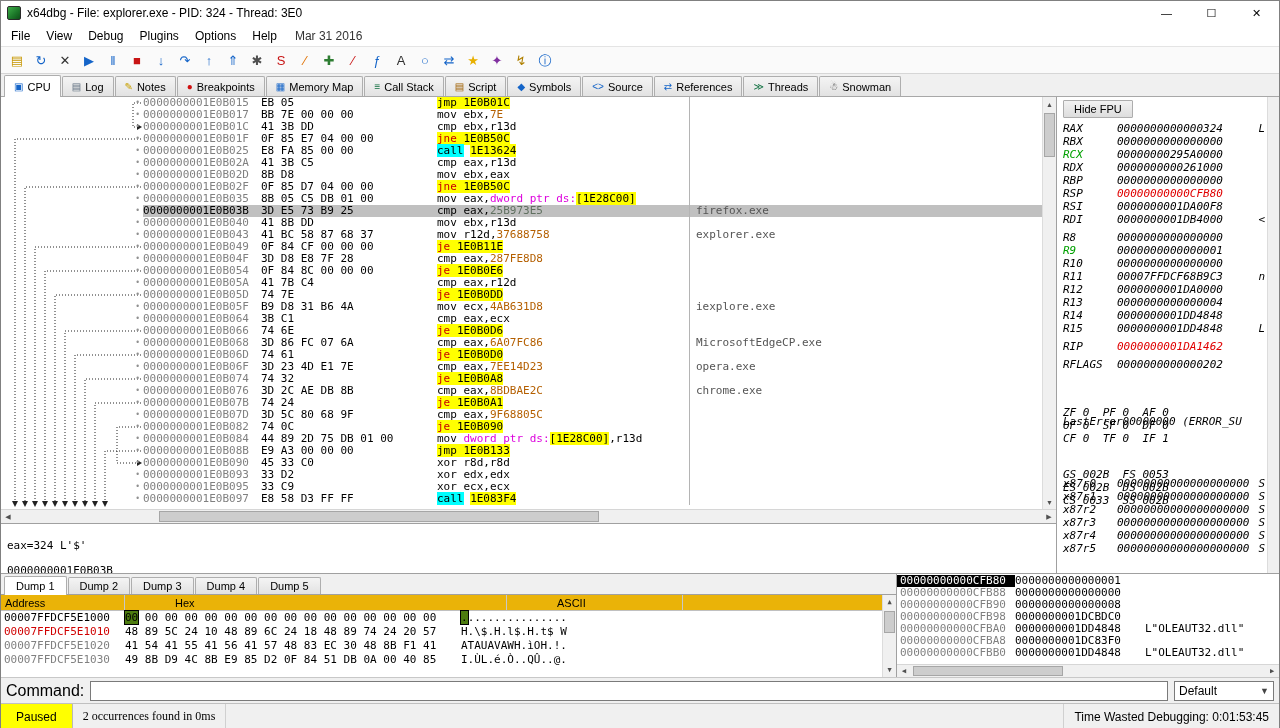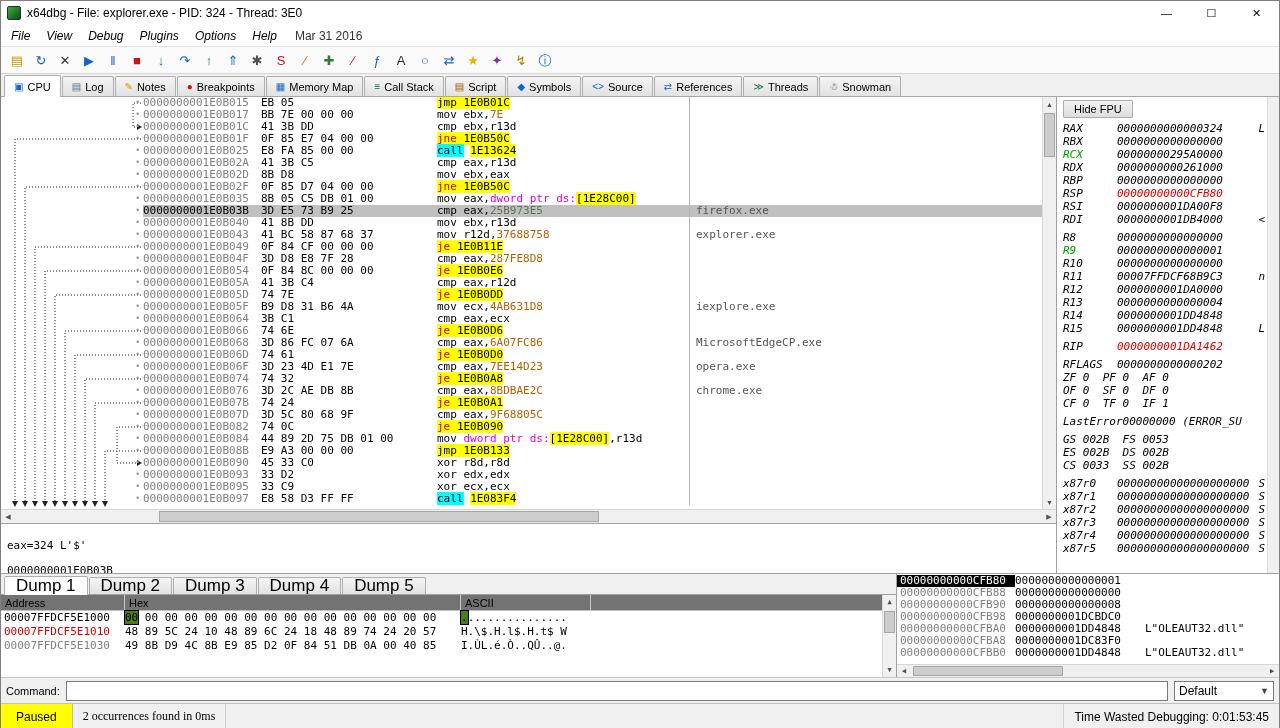--- a/index.html
+++ b/index.html
@@ -69,31 +69,31 @@
 
   
   .registers { flex:1; background:#fff; font:11px/13px "DejaVu Sans Mono", monospace; padding:2px 14px 0 4px; overflow:hidden; position:relative; }
   .hide-fpu { display:inline-block; font:11px "Liberation Sans", sans-serif; border:1px solid #adadad; background:linear-gradient(#f2f2f2,#dddddd); padding:2px 10px; margin:1px 0 4px 2px; border-radius:1px;text-align:center; }
   .reg-row { height:13px; display:flex; white-space:pre;font-style:italic; }
   .reg-gap { height:5px; }
   .reg-label { min-width:56px; padding-left:2px; }
   .reg-label.green { color:#00a000; }
   .reg-value.red { color:#e00000; }
   .reg-extra { margin-left:auto; }
-  .reg-text { padding-left:2px; }
+  .reg-text { padding-left:2px;margin-top:35px; }
   .reg-vscroll { position:absolute; right:0; top:0; bottom:0; width:12px; background:#f0f0f0; border-left:1px solid #dcdcdc; }
 
   
   .bottom { height:104px; display:flex; flex:none; border-top:1px solid #a0a0a0; }
   .dump-section { width:896px; flex:none; display:flex; flex-direction:column; border-right:1px solid #a0a0a0; background:#f0f0f0; }
   .dump-tabs { height:20px; display:flex; align-items:flex-end; padding-left:3px; flex:none; }
-  .dump-tab { height:17px; padding:0 11px; font-size:17px; display:flex; align-items:center; border:1px solid #aeaeae; border-bottom:none; background:linear-gradient(#f4f4f4,#e2e2e2); margin-right:1px; border-radius:2px 2px 0 0; }
+  .dump-tab { height:17px; padding:0 11px; font-size:11px; display:flex; align-items:center; border:1px solid #aeaeae; border-bottom:none; background:linear-gradient(#f4f4f4,#e2e2e2); margin-right:1px; border-radius:2px 2px 0 0; }
   .dump-tab.active { background:#fff; height:19px; margin-bottom:-1px; z-index:2; position:relative; }
   .dump-panel { flex:1; background:#fff; border-top:1px solid #a0a0a0; position:relative; overflow:hidden; font:11px/14px "DejaVu Sans Mono", monospace; }
-  .dump-header { height:16px; background:#737373; border-bottom:1px solid #c0c0c0; display:flex; align-items:center; font:11px "Liberation Sans", sans-serif; color:#000; }
+  .dump-header { height:16px; background:#eab308; border-bottom:1px solid #c0c0c0; display:flex; align-items:center; font:11px "Liberation Sans", sans-serif; color:#000;gap:46px; }
   .dh-cell { padding-left:4px; border-right:1px solid #c8c8c8; height:100%; display:flex; align-items:center; }
   .dh-addr { width:124px; } .dh-hex { width:336px; } .dh-ascii { width:130px; }
   .dump-rows { position:absolute; top:16px; left:0; right:14px; bottom:0; }
   .dump-row { height:14px; display:flex; white-space:pre; align-items:center; }
   .d-addr { width:124px; flex:none; padding-left:3px; color:#808080; }
   .d-addr.red { color:#d00000; } .d-addr.dark { color:#000; }
   .d-hex { width:336px; flex:none; }
   .d-ascii { width:130px; flex:none; }
   .byte-sel { outline:1px solid #000; background:#4d7c0f; }
 
@@ -101,21 +101,21 @@
   .stack-rows { position:absolute; top:1px; left:0; right:0; bottom:13px; }
   .stack-row { height:12px; display:flex; white-space:pre; }
   .s-addr { width:118px; flex:none; padding-left:3px; color:#808080; }
   .s-addr.sel { background:#000; color:#fff; }
   .s-val { width:130px; flex:none; color:#000; }
   .s-com { flex:1; color:#000; overflow:hidden; }
   .stack-hscroll { position:absolute; left:0; right:0; bottom:0; height:13px; background:#f0f0f0; border-top:1px solid #d6d6d6; }
 
   
   .commandbar { height:26px; display:flex; align-items:center; gap:6px; padding:0 5px; background:#f0f0f0; border-top:1px solid #c8c8c8; flex:none; }
-  .cmd-label { font-size:11px; color:#000; }
+  .cmd-label { font-size:16px; color:#000; }
   .cmd-input { flex:1; height:20px; border:1px solid #7a7a7a; background:#fff; font:12px "Liberation Sans", sans-serif; padding:0 4px; }
   .cmd-select { width:100px; height:20px; border:1px solid #7a7a7a; background:#fff; display:flex; align-items:center; font-size:12px; padding:0 4px; }
   .cmd-select .arrow { margin-left:auto; font-size:9px; color:#444; }
 
   .statusbar { height:26px; display:flex; align-items:center; background:#f0f0f0; border-top:1px solid #c0c0c0; font-size:12px; flex:none; }
   .status-paused { background:#ffff00; color:#000; height:100%; display:flex; align-items:center; padding:0 15px; border-right:1px solid #b8b8b8;text-align:center; }
   .status-msg { padding:0 10px; color:#000; border-right:1px solid #d0d0d0; height:100%; display:flex; align-items:center;font-family:Liberation Serif, serif; }
   .status-right { margin-left:auto; padding:0 10px; border-left:1px solid #d0d0d0; height:100%; display:flex; align-items:center; color:#000; }
 </style>
 </head>
@@ -127,21 +127,21 @@
     <div class="app-icon"></div>
     <div class="title-text">x64dbg - File: explorer.exe - PID: 324 - Thread: 3E0</div>
     <div class="win-buttons">
       <div class="win-btn">—</div>
       <div class="win-btn">☐</div>
       <div class="win-btn close">✕</div>
     </div>
   </div>
 
   <div class="menubar">
-    <div id="menu-items" style="display:flex;font-style:italic;">
+    <div id="menu-items" style="display:flex;">
         <div class="menu-item">File</div>
         <div class="menu-item">View</div>
         <div class="menu-item">Debug</div>
         <div class="menu-item">Plugins</div>
         <div class="menu-item">Options</div>
         <div class="menu-item">Help</div>
       </div>
     <div class="build-date">Mar 31 2016</div>
   </div>
 
@@ -310,21 +310,21 @@
             <div class="drow"><div class="c-arrow">•</div><div class="c-addr">0000000001E0B02A</div><div class="c-bytes">41 3B C5</div><div class="c-instr"><span>cmp eax,r13d</span></div><div class="c-comment"></div></div>
             <div class="drow"><div class="c-arrow">•</div><div class="c-addr">0000000001E0B02D</div><div class="c-bytes">8B D8</div><div class="c-instr"><span>mov ebx,eax</span></div><div class="c-comment"></div></div>
             <div class="drow"><div class="c-arrow">•</div><div class="c-addr">0000000001E0B02F</div><div class="c-bytes">0F 85 D7 04 00 00</div><div class="c-instr"><span class="tk-y tk-red">jne </span><span class="tk-y">1E0B50C</span></div><div class="c-comment"></div></div>
             <div class="drow"><div class="c-arrow">•</div><div class="c-addr">0000000001E0B035</div><div class="c-bytes">8B 05 C5 DB 01 00</div><div class="c-instr"><span>mov eax,</span><span class="tk-mem">dword ptr ds:</span><span class="tk-y">[1E28C00]</span></div><div class="c-comment"></div></div>
             <div class="drow selected"><div class="c-arrow">•</div><div class="c-addr">0000000001E0B03B</div><div class="c-bytes">3D E5 73 B9 25</div><div class="c-instr"><span>cmp eax,</span><span class="tk-selimm">25B973E5</span></div><div class="c-comment">firefox.exe</div></div>
             <div class="drow"><div class="c-arrow">•</div><div class="c-addr">0000000001E0B040</div><div class="c-bytes">41 8B DD</div><div class="c-instr"><span>mov ebx,r13d</span></div><div class="c-comment"></div></div>
             <div class="drow"><div class="c-arrow">•</div><div class="c-addr">0000000001E0B043</div><div class="c-bytes">41 BC 58 87 68 37</div><div class="c-instr"><span>mov r12d,</span><span class="tk-imm">37688758</span></div><div class="c-comment">explorer.exe</div></div>
             <div class="drow"><div class="c-arrow">•</div><div class="c-addr">0000000001E0B049</div><div class="c-bytes">0F 84 CF 00 00 00</div><div class="c-instr"><span class="tk-y tk-red">je </span><span class="tk-y">1E0B11E</span></div><div class="c-comment"></div></div>
             <div class="drow"><div class="c-arrow">•</div><div class="c-addr">0000000001E0B04F</div><div class="c-bytes">3D D8 E8 7F 28</div><div class="c-instr"><span>cmp eax,</span><span class="tk-imm">287FE8D8</span></div><div class="c-comment"></div></div>
             <div class="drow"><div class="c-arrow">•</div><div class="c-addr">0000000001E0B054</div><div class="c-bytes">0F 84 8C 00 00 00</div><div class="c-instr"><span class="tk-y tk-red">je </span><span class="tk-y">1E0B0E6</span></div><div class="c-comment"></div></div>
-            <div class="drow"><div class="c-arrow">•</div><div class="c-addr">0000000001E0B05A</div><div class="c-bytes">41 3B C4</div><div class="c-instr"><span>cmp eax,r12d</span></div><div class="c-comment"></div></div>
+            <div class="drow"><div class="c-arrow">•</div><div class="c-addr">0000000001E0B05A</div><div class="c-bytes">41 7B C4</div><div class="c-instr"><span>cmp eax,r12d</span></div><div class="c-comment"></div></div>
             <div class="drow"><div class="c-arrow">•</div><div class="c-addr">0000000001E0B05D</div><div class="c-bytes">74 7E</div><div class="c-instr"><span class="tk-y tk-red">je </span><span class="tk-y">1E0B0DD</span></div><div class="c-comment"></div></div>
             <div class="drow"><div class="c-arrow">•</div><div class="c-addr">0000000001E0B05F</div><div class="c-bytes">B9 D8 31 B6 4A</div><div class="c-instr"><span>mov ecx,</span><span class="tk-imm">4AB631D8</span></div><div class="c-comment">iexplore.exe</div></div>
             <div class="drow"><div class="c-arrow">•</div><div class="c-addr">0000000001E0B064</div><div class="c-bytes">3B C1</div><div class="c-instr"><span>cmp eax,ecx</span></div><div class="c-comment"></div></div>
             <div class="drow"><div class="c-arrow">•</div><div class="c-addr">0000000001E0B066</div><div class="c-bytes">74 6E</div><div class="c-instr"><span class="tk-y tk-red">je </span><span class="tk-y">1E0B0D6</span></div><div class="c-comment"></div></div>
             <div class="drow"><div class="c-arrow">•</div><div class="c-addr">0000000001E0B068</div><div class="c-bytes">3D 86 FC 07 6A</div><div class="c-instr"><span>cmp eax,</span><span class="tk-imm">6A07FC86</span></div><div class="c-comment">MicrosoftEdgeCP.exe</div></div>
             <div class="drow"><div class="c-arrow">•</div><div class="c-addr">0000000001E0B06D</div><div class="c-bytes">74 61</div><div class="c-instr"><span class="tk-y tk-red">je </span><span class="tk-y">1E0B0D0</span></div><div class="c-comment"></div></div>
             <div class="drow"><div class="c-arrow">•</div><div class="c-addr">0000000001E0B06F</div><div class="c-bytes">3D 23 4D E1 7E</div><div class="c-instr"><span>cmp eax,</span><span class="tk-imm">7EE14D23</span></div><div class="c-comment">opera.exe</div></div>
             <div class="drow"><div class="c-arrow">•</div><div class="c-addr">0000000001E0B074</div><div class="c-bytes">74 32</div><div class="c-instr"><span class="tk-y tk-red">je </span><span class="tk-y">1E0B0A8</span></div><div class="c-comment"></div></div>
             <div class="drow"><div class="c-arrow">•</div><div class="c-addr">0000000001E0B076</div><div class="c-bytes">3D 2C AE DB 8B</div><div class="c-instr"><span>cmp eax,</span><span class="tk-imm">8BDBAE2C</span></div><div class="c-comment">chrome.exe</div></div>
             <div class="drow"><div class="c-arrow">•</div><div class="c-addr">0000000001E0B07B</div><div class="c-bytes">74 24</div><div class="c-instr"><span class="tk-y tk-red">je </span><span class="tk-y">1E0B0A1</span></div><div class="c-comment"></div></div>
@@ -410,20 +410,21 @@
         </div>
       <div class="dump-panel">
         <div class="dump-header">
           <div class="dh-cell dh-addr">Address</div>
           <div class="dh-cell dh-hex">Hex</div>
           <div class="dh-cell dh-ascii">ASCII</div>
         </div>
         <div class="dump-rows" id="dump-rows">
             <div class="dump-row"><span class="d-addr dark">00007FFDCF5E1000</span><span class="d-hex"><span class="byte-sel">00</span><span> 00 00 00 00 00 00 00 00 00 00 00 00 00 00 00</span></span><span class="d-ascii"><span class="byte-sel">.</span><span>...............</span></span></div>
             <div class="dump-row"><span class="d-addr red">00007FFDCF5E1010</span><span class="d-hex">48 89 5C 24 10 48 89 6C 24 18 48 89 74 24 20 57</span><span class="d-ascii">H.\$.H.l$.H.t$ W</span></div>
+            <div class="dump-row"><span class="d-addr ">00007FFDCF5E1020</span><span class="d-hex">41 54 41 55 41 56 41 57 48 83 EC 30 48 8B F1 41</span><span class="d-ascii">ATAUAVAWH.ìOH.!.</span></div>
             <div class="dump-row"><span class="d-addr ">00007FFDCF5E1030</span><span class="d-hex">49 8B D9 4C 8B E9 85 D2 0F 84 51 DB 0A 00 40 85</span><span class="d-ascii">I.ÙL.é.Ò..QÛ..@.</span></div>
           </div>
         <div class="vscroll">
           <div class="vs-btn">▲</div>
           <div class="vs-thumb" style="top:16px;height:22px;"></div>
           <div class="vs-btn down">▼</div>
         </div>
       </div>
     </div>
     <div class="stack-panel">

